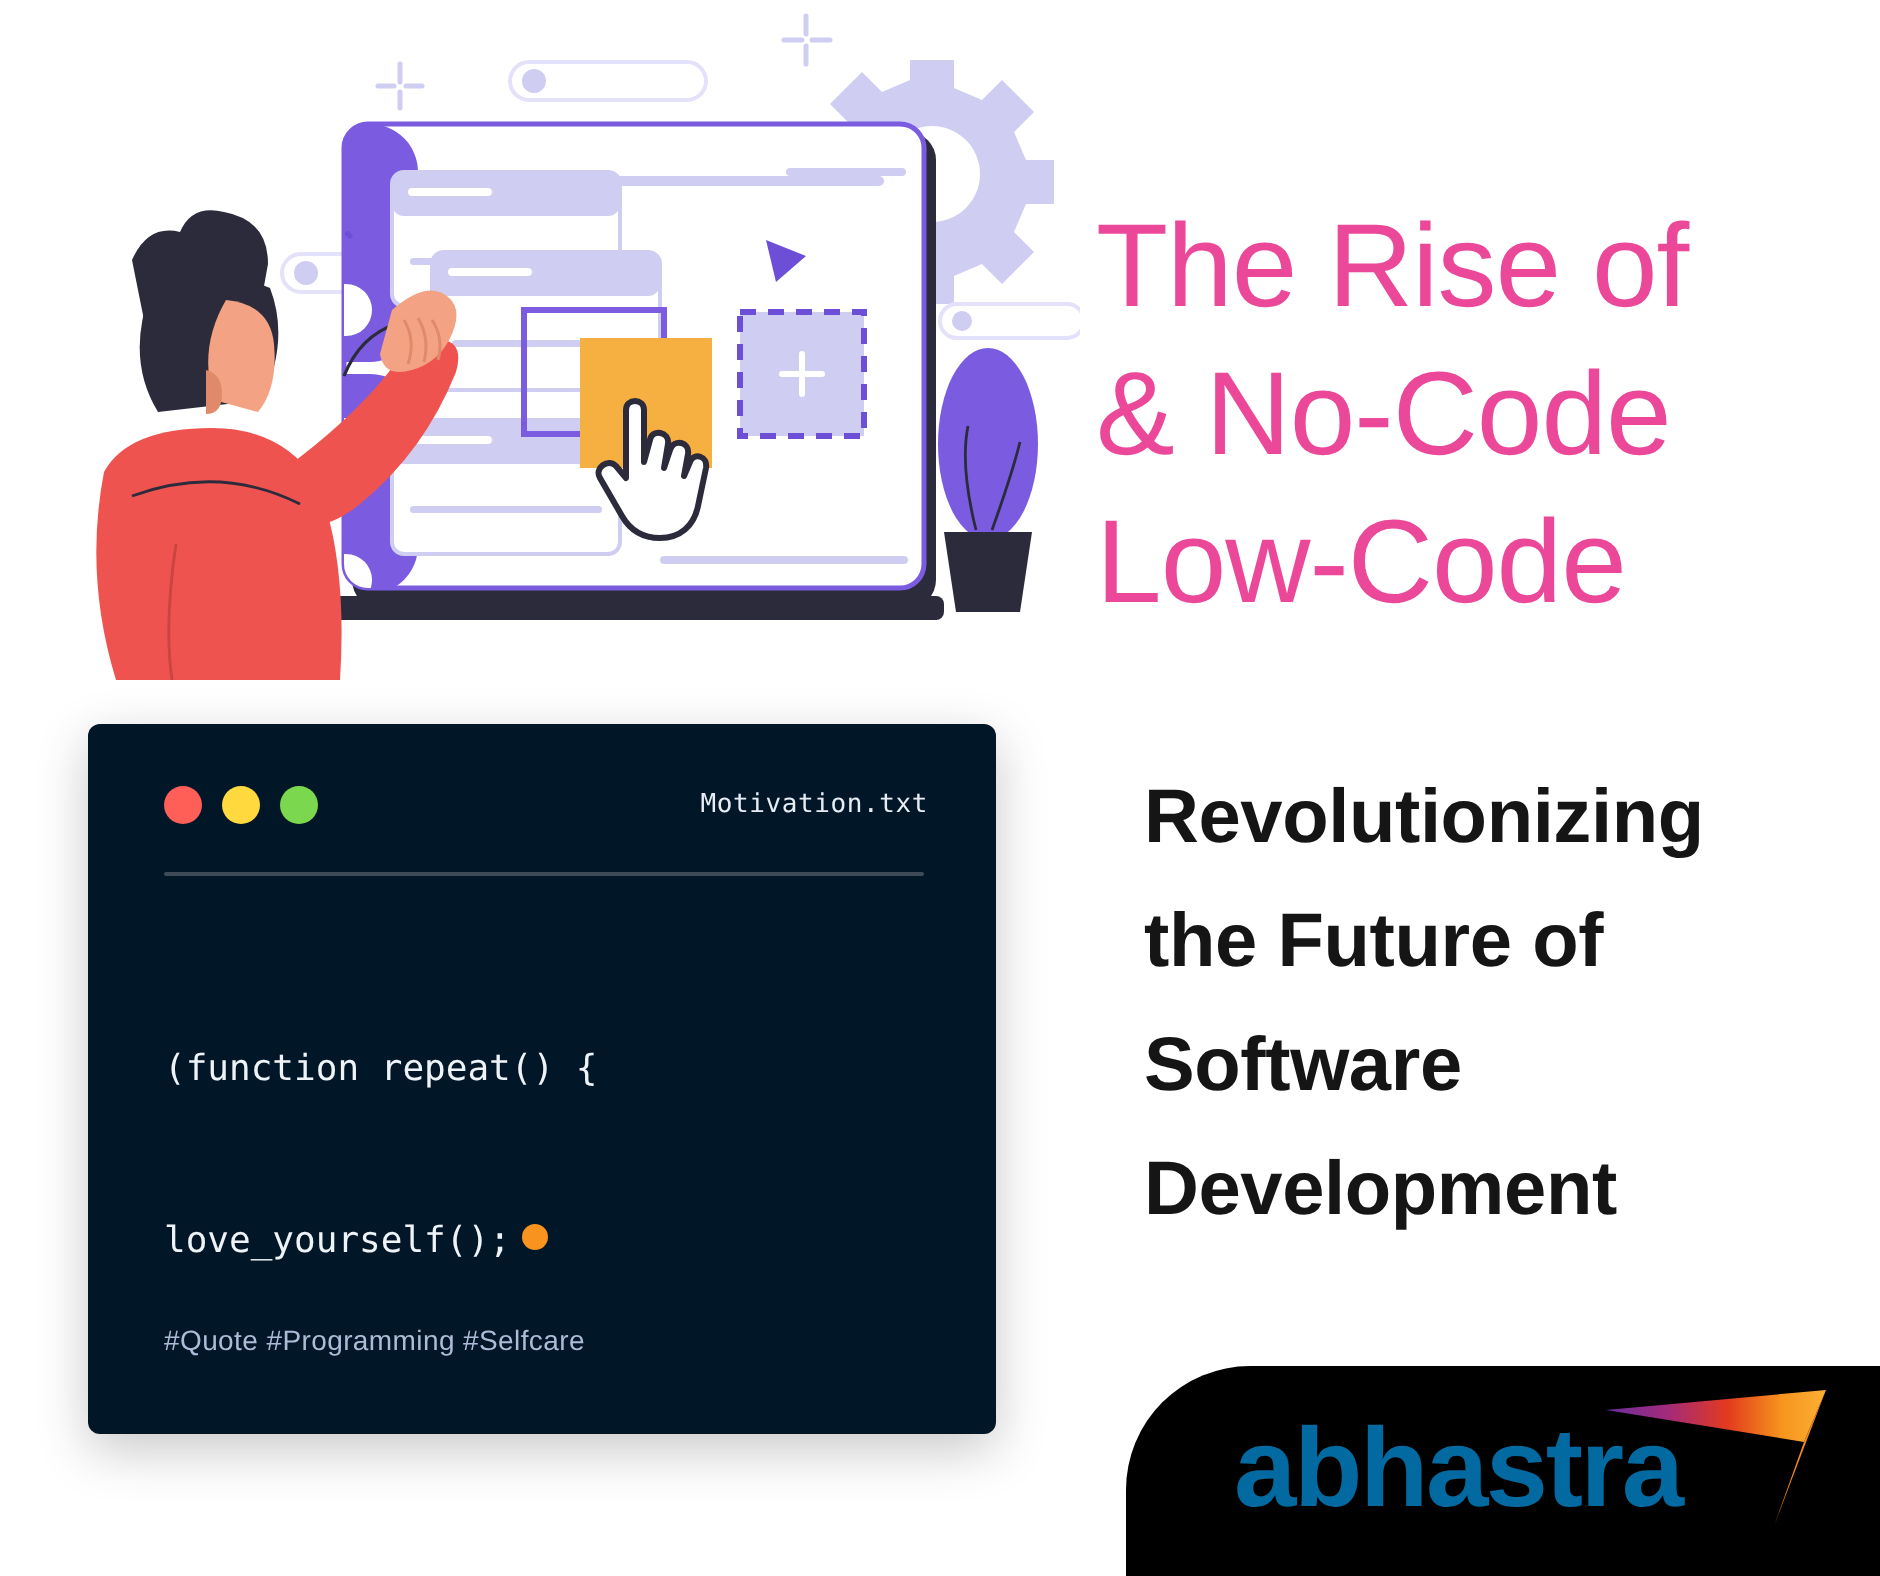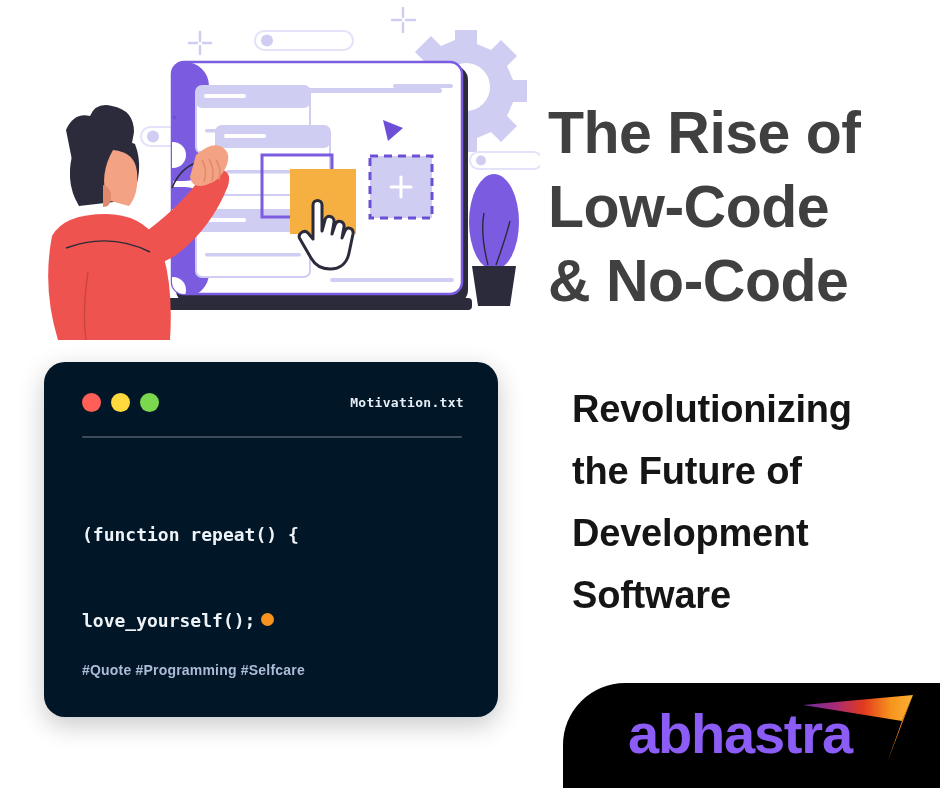--- a/index.html
+++ b/index.html
@@ -12,23 +12,22 @@
   }
   .poster{position:relative;width:940px;height:788px;overflow:hidden;background:#fff;}
 
   
   .illustration{position:absolute;left:0;top:0;width:540px;height:340px;}
   .illustration svg{display:block;}
 
   
   .code-card{
     position:absolute;left:44px;top:362px;width:454px;height:355px;
-    background:#011627;border-radius:21px;
+    background:#011627;border-radius:6px;
     box-shadow:0 8px 26px rgba(0,0,0,.22);
-    font-weight:bold;
   }
   .dots{position:absolute;left:38px;top:31px;display:flex;gap:10px;}
   .dot{width:19px;height:19px;border-radius:50%;}
   .filename{
     position:absolute;right:34px;top:33px;
     font-family:"DejaVu Sans Mono","Liberation Mono",monospace;
     font-size:13px;color:#e6edf5;letter-spacing:.3px;
   }
   .divider{
     position:absolute;left:38px;top:74px;width:380px;height:2px;
@@ -46,43 +45,43 @@
     position:relative;top:-2px;
   }
   .hashtags{
     position:absolute;left:38px;top:300px;
     font-size:14px;color:#aebbd6;letter-spacing:.2px;
   }
 
   
   .headline{
     position:absolute;left:548px;top:96px;width:392px;
-    font-size:59px;line-height:74px;font-weight:bold;
-    color:#404040;letter-spacing:-0.5px;
+    font-size:59px;line-height:74px;font-weight:normal;
+    color:#ec4899;letter-spacing:-0.5px;
   }
   .headline div{white-space:nowrap;}
 
   
   .subheadline{
     position:absolute;left:548px;top:378px;width:392px;
     font-size:38px;line-height:62px;font-weight:bold;
     color:#151515;letter-spacing:-0.2px;
   }
   .subheadline div{white-space:nowrap;margin-left:24px;}
 
   
   .logo-pill{
     position:absolute;left:563px;top:683px;width:377px;height:105px;
     background:#000000;
     border-top-left-radius:62px;border-bottom-left-radius:0;
     overflow:hidden;
   }
   .logo-wordmark{
-    position:absolute;left:65px;top:18px;
-    font-size:56px;font-weight:bold;color:#8b5cf6;letter-spacing:-1.2px;
+    position:absolute;left:54px;top:18px;
+    font-size:56px;font-weight:bold;color:#0369a1;letter-spacing:-1.2px;
     line-height:66px;
   }
   .logo-swoosh{position:absolute;left:238px;top:8px;width:130px;height:80px;}
 </style>
 </head>
 <body>
 
 <div class="poster">
 
   <div class="illustration">
@@ -236,29 +235,29 @@
       <div class="code-line"><span>love_yourself();</span><span class="inline-dot"></span></div>
       
       
     </div>
 
     <div class="hashtags">#Quote #Programming #Selfcare</div>
   </div>
 
   <div class="headline">
     <div>The Rise of</div>
+    <div>&amp; No-Code</div>
     <div>Low-Code</div>
-    <div>&amp; No-Code</div>
   </div>
 
   <div class="subheadline">
     <div>Revolutionizing</div>
     <div>the Future of</div>
+    <div>Software</div>
     <div>Development</div>
-    <div>Software</div>
   </div>
 
   <div class="logo-pill">
     <div class="logo-wordmark">abhastra</div>
     <svg class="logo-swoosh" viewBox="0 0 130 80" xmlns="http://www.w3.org/2000/svg">
       <defs>
         <linearGradient id="swoosh" x1="0" y1="0" x2="1" y2="0">
           <stop offset="0%" stop-color="#6A2FA0"></stop>
           <stop offset="28%" stop-color="#A32A7A"></stop>
           <stop offset="55%" stop-color="#E23A1E"></stop>

